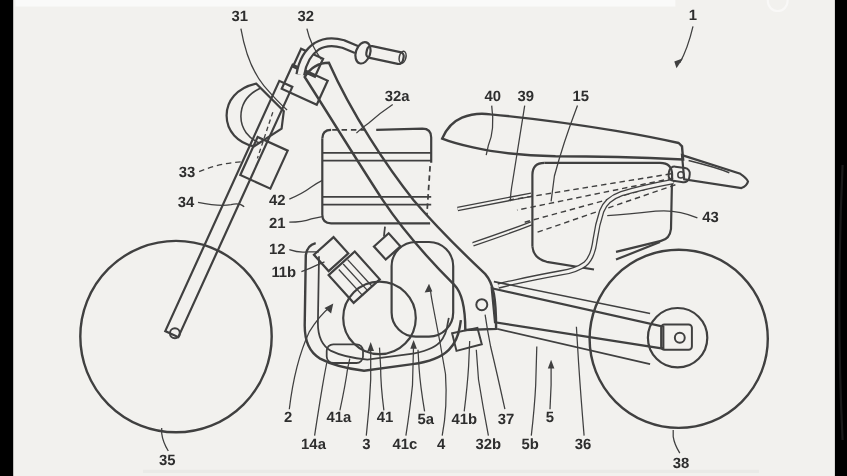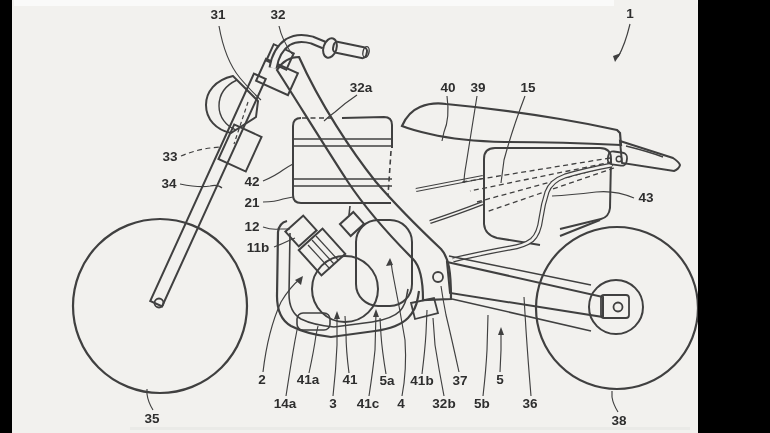--- a/index.html
+++ b/index.html
@@ -1,16 +1,16 @@
 <!DOCTYPE html>
 <html><head>
 <meta charset="utf-8">
 <style>
   html,body{margin:0;padding:0;background:#000;}
-  #stage{position:relative;width:698px;height:433px;background:#14b8a6;overflow:hidden;
+  #stage{position:relative;width:770px;height:433px;background:#14b8a6;overflow:hidden;
          font-family:"Liberation Sans", sans-serif;}
   #stage svg{position:absolute;left:0;top:0;}
   .ink{stroke:#404040;fill:none;}
   .lbl{font:700 13.5px "Liberation Sans", sans-serif;fill:#2e2e2e;}
 </style>
 </head>
 <body>
 
 <div id="stage">
 <svg width="770" height="433" viewBox="0 0 770 433">

